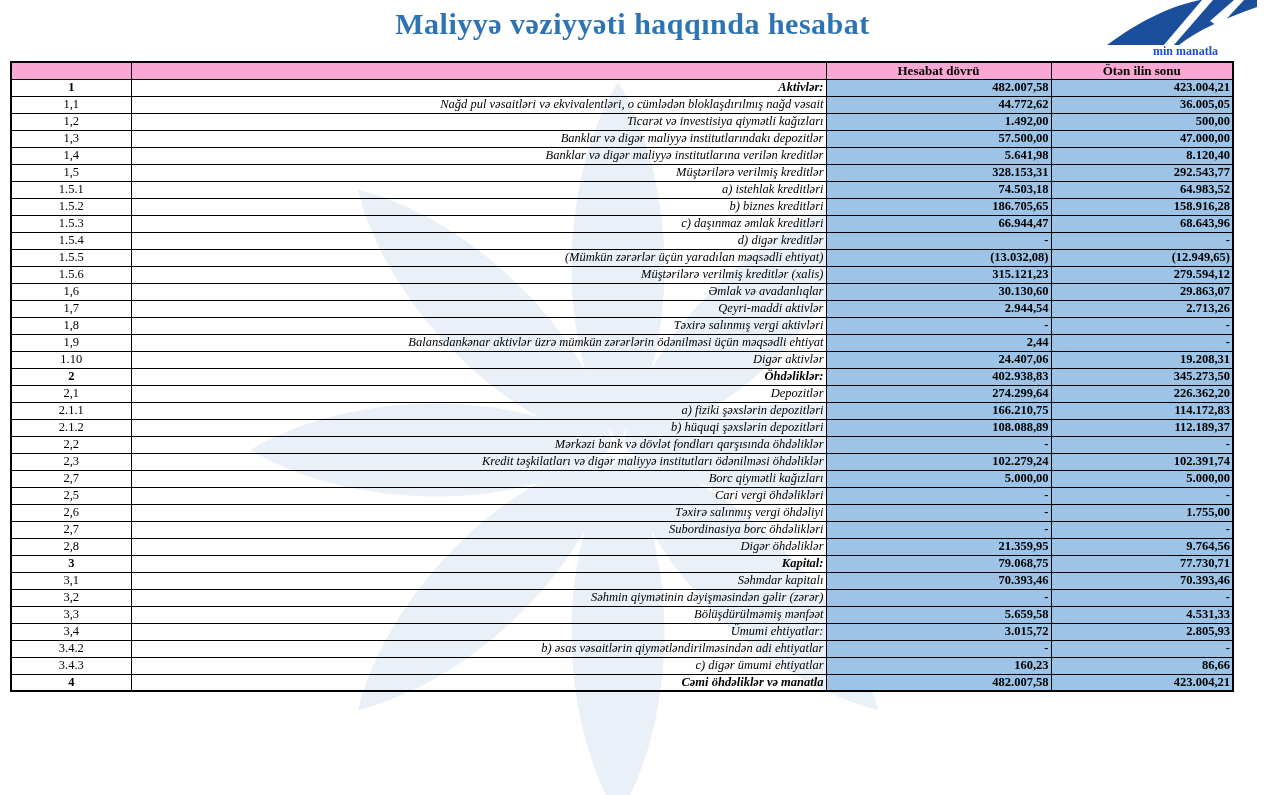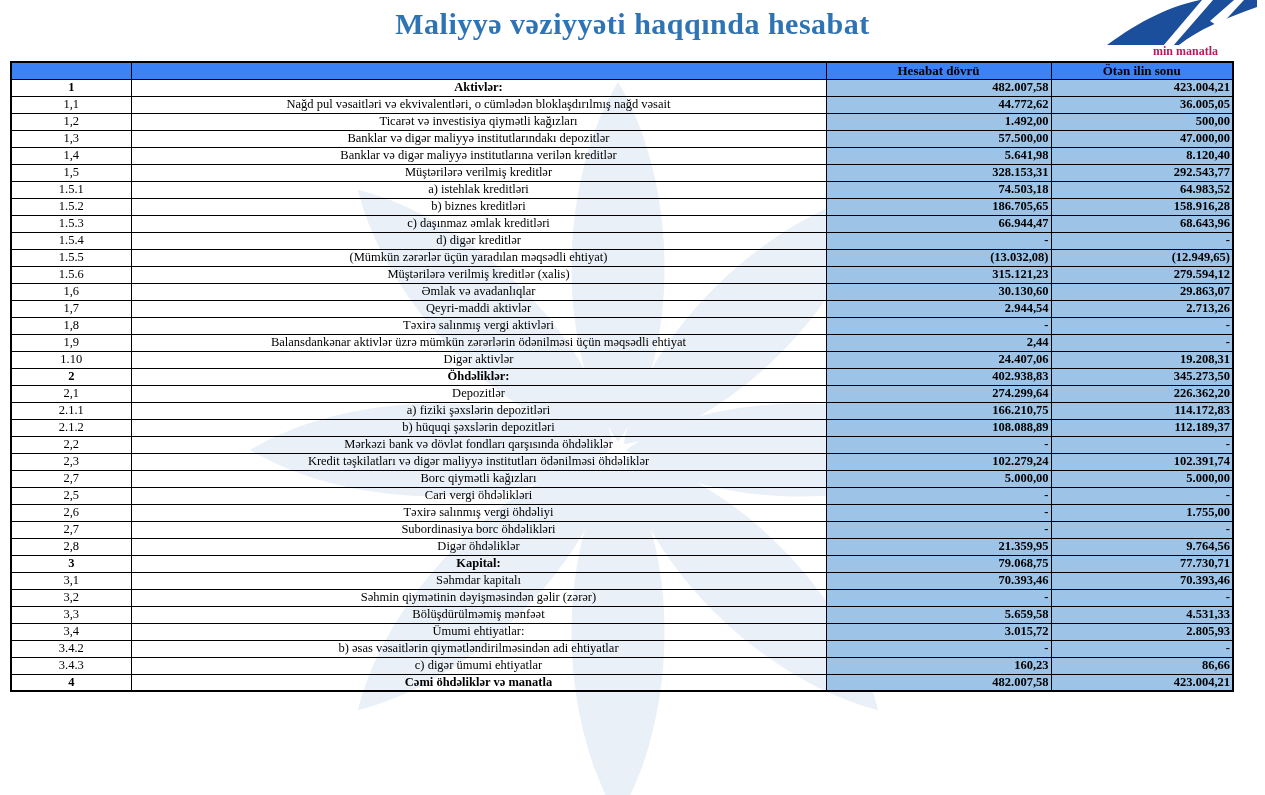--- a/index.html
+++ b/index.html
@@ -22,42 +22,42 @@
     margin:2px 0 0 0;
     letter-spacing:0.5px;
   }
   .unit-note {
     width:1222px;
     margin:3px 0 2px 10px;
     text-align:right;
     padding-right:14px;
     font-weight:bold;
     font-size:12px;
-    color:#be185d;
+    color:#1d4ed8;
   }
   table.fin {
     margin-left:10px;
     width:1222px;
     border-collapse:collapse;
     table-layout:fixed;
     border:2px solid #000;
   }
   table.fin th, table.fin td {
     border:1px solid #000;
     height:17px;
     padding:0 2px;
     font-size:12.5px;
     line-height:1.05;
     color:#000;
     overflow:hidden;
     white-space:nowrap;
   }
-  table.fin th { font-weight:bold; font-size:13px; text-align:center; background:#3b82f6; }
+  table.fin th { font-weight:bold; font-size:13px; text-align:center; background:#f9a8d4; }
   td.c-no { text-align:center; background:transparent; }
-  td.c-label { text-align:center; padding-left:8px; background:transparent; }
+  td.c-label { text-align:right; padding-left:8px; background:transparent;font-style:italic; }
   td.c-val {
     text-align:right;
     padding-right:8px;
     font-weight:bold;
     background:var(--cell-blue,#9DC3E6);
   }
   tr.bold-row td { font-weight:bold; }
 </style>
 </head>
 <body style="--title-blue: #2E74B5; --cell-blue: #9DC3E6;">

